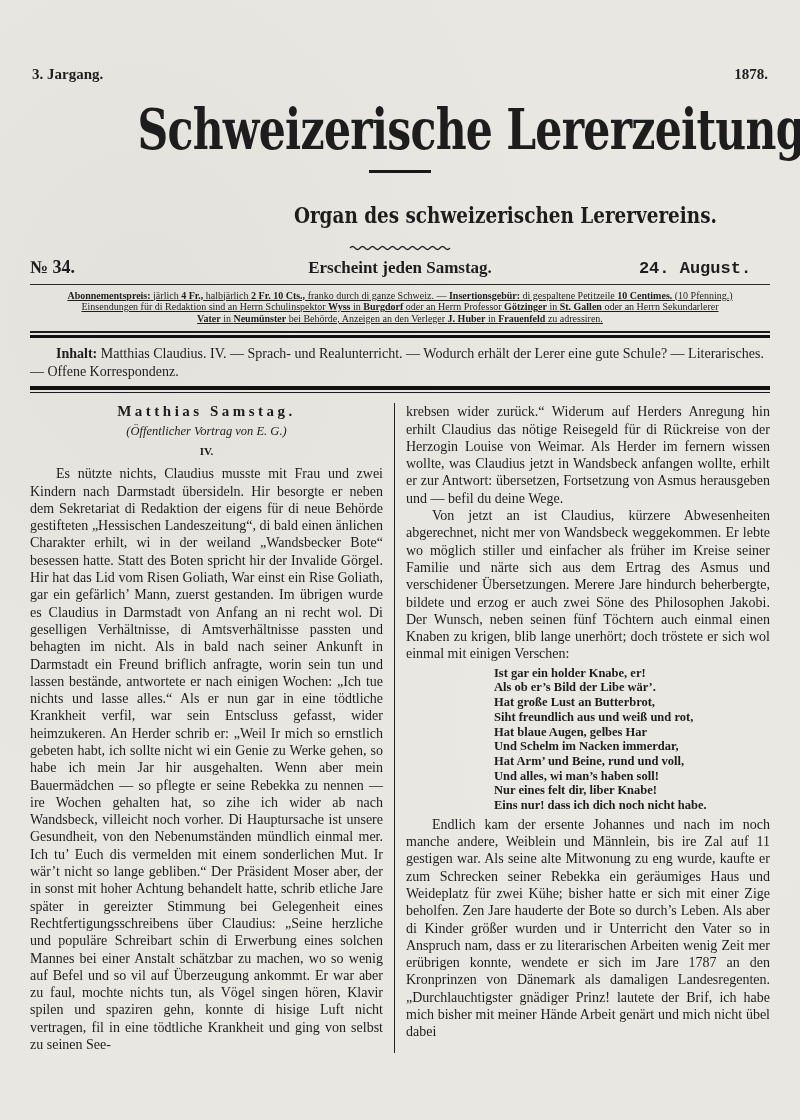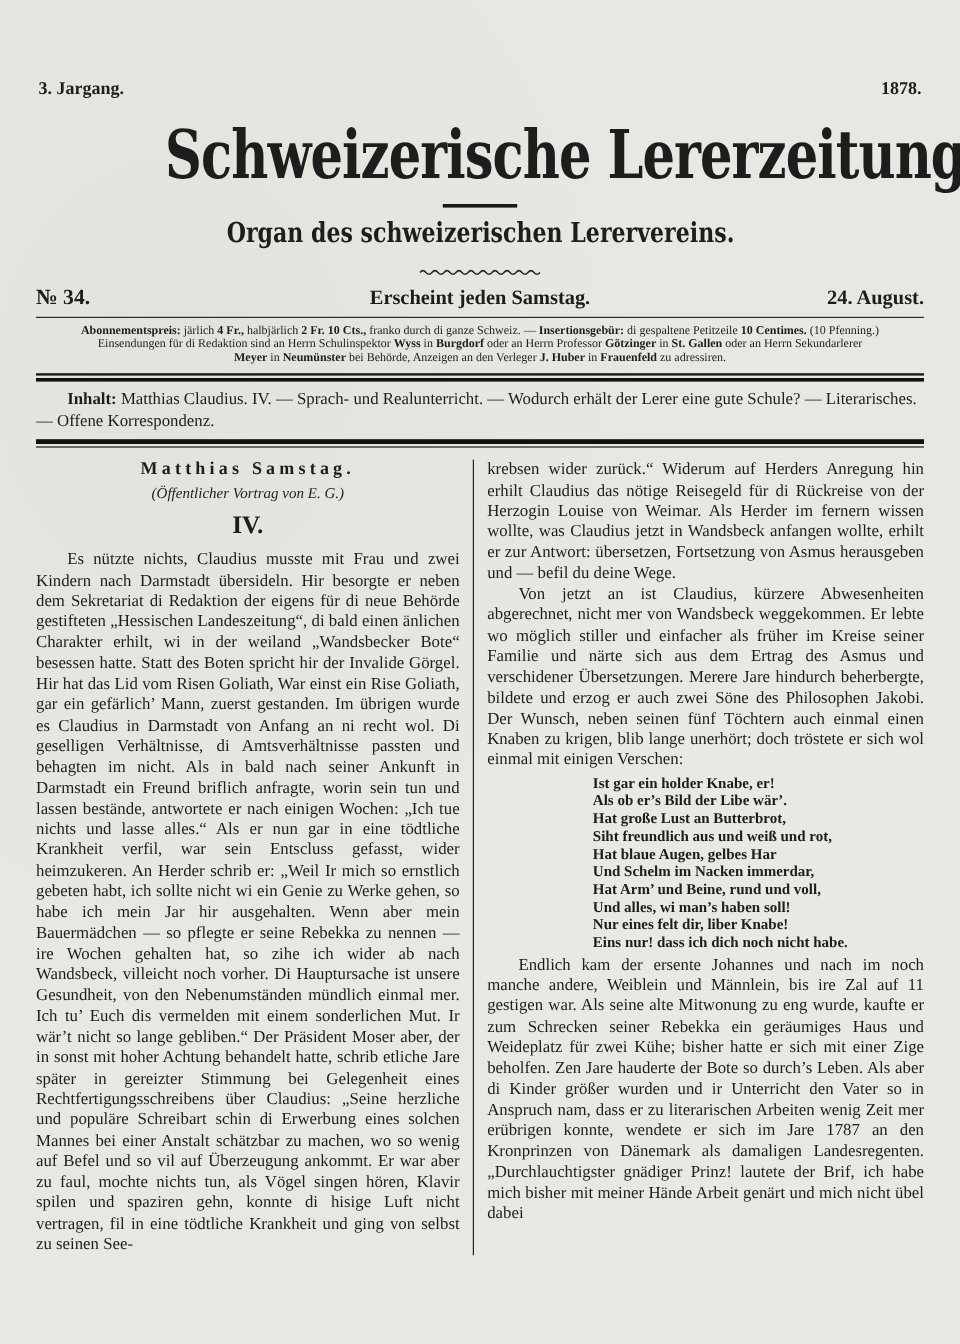--- a/index.html
+++ b/index.html
@@ -17,55 +17,55 @@
   
   .top-row { display: flex; justify-content: space-between; font-weight: bold; font-size: 15px; height: 20px; padding: 0 2px; }
   .masthead-title-wrap { text-align: center; margin-top: 10px; height: 64px; }
   .masthead-title {
     display: inline-block; white-space: nowrap;
     font-family: "DejaVu Serif", serif; font-weight: bold;
     font-size: 56px; letter-spacing: -1px;
     transform: scaleX(0.76); transform-origin: center;
   }
   .title-rule { width: 62px; height: 2.5px; background: #191919; margin: 10px auto 0 auto; }
-  .masthead-subtitle-wrap { text-align: center; margin-top: 8px; height: 28px; }
+  .masthead-subtitle-wrap { text-align: right; margin-top: 28px; height: 28px; }
   .masthead-subtitle {
     display: inline-block; white-space: nowrap;
     font-family: "DejaVu Serif", serif; font-weight: bold; font-size: 23px;
     transform: scaleX(0.8); transform-origin: center;
   }
   .wavy-wrap { text-align: center; margin-top: 9px; height: 10px; }
 
   .date-row { display: flex; align-items: baseline; margin-top: 9px; font-weight: bold; }
   .date-row .issue-no { width: 150px; font-size: 18px; text-align: left; }
   .date-row .freq { flex: 1; text-align: center; font-size: 17px; }
-  .date-row .idate { width: 150px; text-align: right; font-size: 17px; }
+  .date-row .idate { width: 150px; text-align: center; font-size: 17px; font-family: Liberation Mono, monospace; }
   .thin-rule { border: 0; border-top: 1.3px solid #2a2a2a; margin: 6px 0 0 0; }
 
   .imprint { margin-top: 5px; font-size: 10px; line-height: 11.6px; text-align: center; }
-  .imprint .line { white-space: nowrap; }
+  .imprint .line { white-space: nowrap; text-decoration: underline; }
 
   .rule-thin-thick { margin-top: 7px; }
   .rule-thin-thick .a { height: 1.6px; background: #1b1b1b; }
   .rule-thin-thick .b { height: 3.6px; background: #111; margin-top: 2px; }
   .rule-thick-thin { margin-top: 6px; }
   .rule-thick-thin .a { height: 3.6px; background: #111; }
   .rule-thick-thin .b { height: 1.2px; background: #1b1b1b; margin-top: 2px; }
 
   .inhalt { margin-top: 7px; font-size: 14px; line-height: 17.5px; text-align: left; text-indent: 26px; }
 
   
   .columns { display: flex; margin-top: 10px; }
   .col-left { width: 353px; padding-right: 11px; }
   .col-divider { width: 0; border-left: 1.3px solid #222; }
   .col-right { flex: 1; padding-left: 11px; }
 
   .article-title { text-align: center; font-weight: bold; font-size: 15px; letter-spacing: 3.5px; }
   .article-subtitle { text-align: center; font-size: 12.5px; margin-top: 4px; font-style: italic; }
-  .article-section { text-align: center; font-weight: bold; font-size: 21px; margin-top: 6px; }
+  .article-section { text-align: center; font-weight: bold; font-size: 11px; margin-top: 6px; }
 
   .body-par { font-size: 14px; line-height: 17.3px; text-align: justify; margin: 0; }
   .indent { text-indent: 26px; }
   .col-left .body-par { margin-top: 8px; }
 
   .poem { margin: 3px 0 3px 88px; font-size: 12.5px; line-height: 14.7px; font-weight: bold; }
 
   b, .b { font-weight: bold; }
 </style>
 </head>
@@ -98,21 +98,21 @@
     <span class="issue-no">№ 34.</span>
     <span class="freq">Erscheint jeden Samstag.</span>
     <span class="idate">24. August.</span>
   </div>
 
   <hr class="thin-rule">
 
   <div class="imprint">
     <div class="line"><span style="font-weight: bold;">Abonnementspreis:</span><span> järlich </span><span style="font-weight: bold;">4 Fr.,</span><span> halbjärlich </span><span style="font-weight: bold;">2 Fr. 10 Cts.,</span><span> franko durch di ganze Schweiz. — </span><span style="font-weight: bold;">Insertionsgebür:</span><span> di gespaltene Petitzeile </span><span style="font-weight: bold;">10 Centimes.</span><span> (10 Pfenning.)</span></div>
     <div class="line"><span>Einsendungen für di Redaktion sind an Herrn Schulinspektor </span><span style="font-weight: bold;">Wyss</span><span> in </span><span style="font-weight: bold;">Burgdorf</span><span> oder an Herrn Professor </span><span style="font-weight: bold;">Götzinger</span><span> in </span><span style="font-weight: bold;">St. Gallen</span><span> oder an Herrn Sekundarlerer</span></div>
-    <div class="line"><span style="font-weight: bold;">Meyer</span><span> in </span><span style="font-weight: bold;">Neumünster</span><span> bei Behörde, Anzeigen an den Verleger </span><span style="font-weight: bold;">J. Huber</span><span> in </span><span style="font-weight: bold;">Frauenfeld</span><span> zu adressiren.</span></div>
+    <div class="line"><span style="font-weight: bold;">Vater</span><span> in </span><span style="font-weight: bold;">Neumünster</span><span> bei Behörde, Anzeigen an den Verleger </span><span style="font-weight: bold;">J. Huber</span><span> in </span><span style="font-weight: bold;">Frauenfeld</span><span> zu adressiren.</span></div>
   </div>
 
   <div class="rule-thin-thick">
     <div class="a"></div>
     <div class="b"></div>
   </div>
 
   <div class="inhalt"><span style="font-weight: bold;">Inhalt:</span><span> Matthias Claudius. IV. — Sprach- und Realunterricht. — Wodurch erhält der Lerer eine gute Schule? — Literarisches. — Offene Korrespondenz.</span></div>
 
   <div class="rule-thick-thin">

